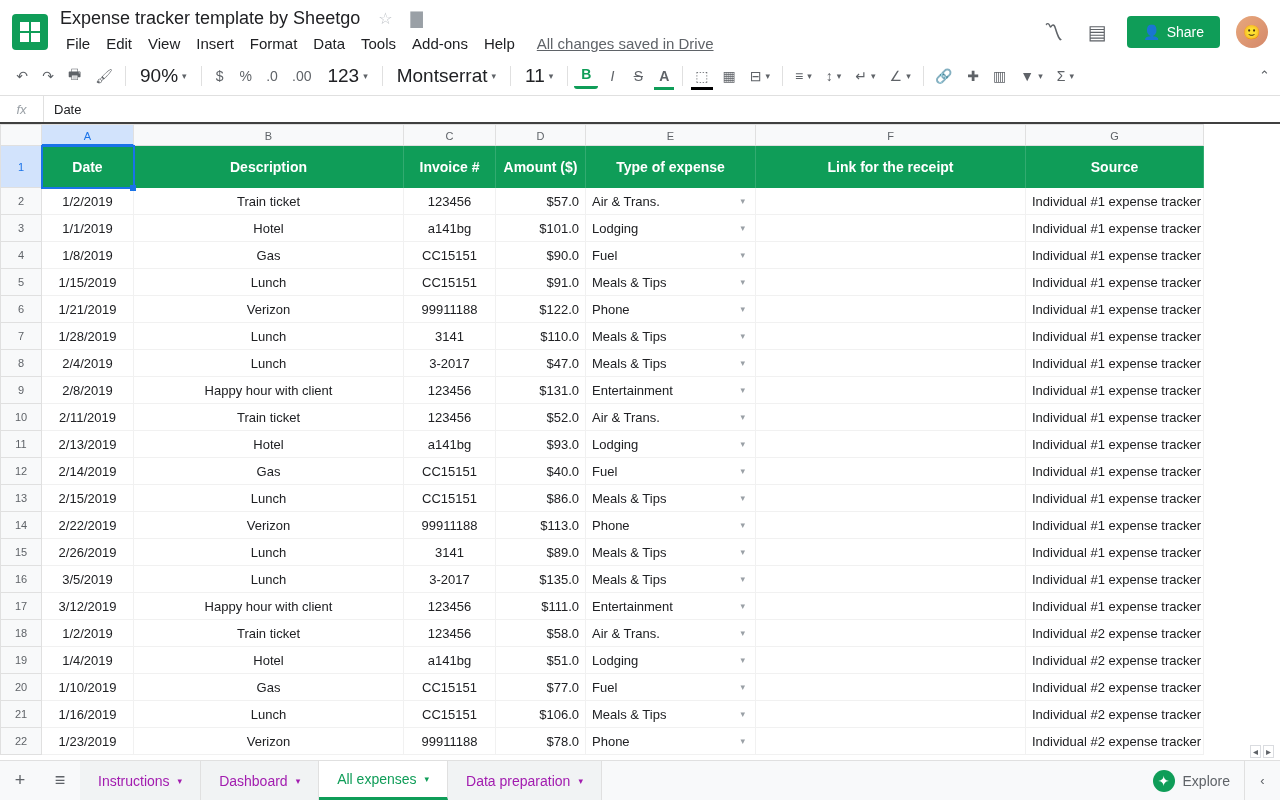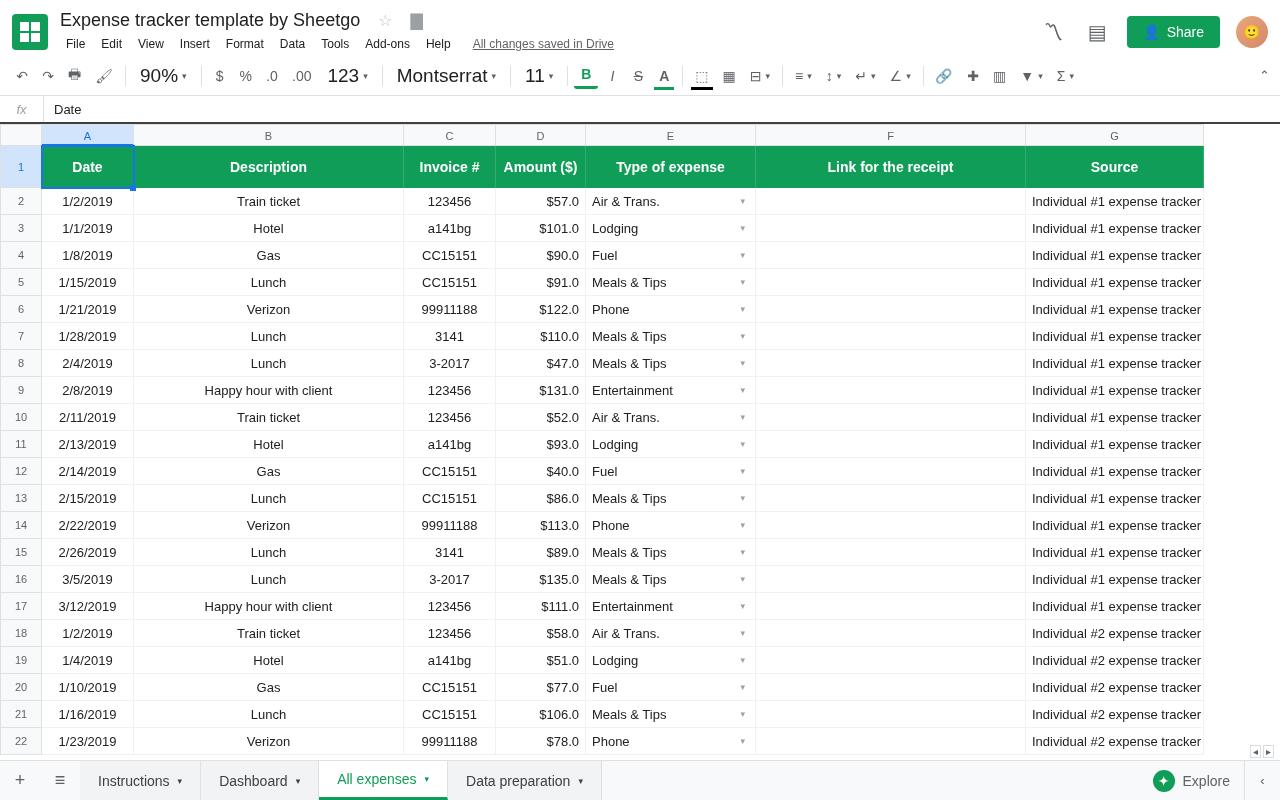--- a/index.html
+++ b/index.html
@@ -7,21 +7,21 @@
   .titlebar { display: flex; align-items: center; padding: 8px 12px 0 12px; height: 56px; }
   .logo { width: 36px; height: 36px; background: #0f9d58; border-radius: 4px; display: flex; align-items: center; justify-content: center; margin-right: 12px; }
   .logo-inner { width: 20px; height: 20px; background: #fff; position: relative; }
   .logo-inner::before, .logo-inner::after { content: ""; position: absolute; background: #0f9d58; }
   .logo-inner::before { left: 0; right: 0; top: 9px; height: 2px; }
   .logo-inner::after { top: 0; bottom: 0; left: 9px; width: 2px; }
   .title-area { flex: 1; }
   .doc-title { font-size: 18px; color: #202124; display: flex; align-items: center; gap: 18px; }
   .doc-title .star { color: #bdc1c6; font-size: 16px; }
   .doc-title .folder { color: #9aa0a6; font-size: 16px; }
-  .menubar { display: flex; gap: 4px; font-size: 12px; color: #202124; margin-top: 2px; align-items: center; }
+  .menubar { display: flex; gap: 4px; font-size: 15px; color: #202124; margin-top: 2px; align-items: center; }
   .menubar span { padding: 4px 6px; cursor: pointer; border-radius: 3px; }
   .menubar .saved { color: #5f6368; text-decoration: underline; margin-left: 6px; }
   .title-right { display: flex; align-items: center; gap: 16px; }
   .icon-btn { color: #5f6368; font-size: 20px; cursor: pointer; width: 28px; height: 28px; display: flex; align-items: center; justify-content: center; }
   .share-btn { background: #0f9d58; color: #fff; border-radius: 4px; padding: 8px 16px; display: flex; align-items: center; gap: 6px; font-size: 14px; font-weight: 500; cursor: pointer; }
   .avatar { width: 32px; height: 32px; border-radius: 50%; background: linear-gradient(135deg,#e8a87c,#d4886a); display:flex;align-items:center;justify-content:center;color:#fff;font-size:14px; }
   .toolbar { display: flex; align-items: center; padding: 6px 10px; border-bottom: 1px solid #e0e0e0; gap: 2px; height: 40px; }
   .tb-item { padding: 4px 6px; color: #5f6368; cursor: pointer; border-radius: 3px; min-width: 24px; text-align: center; font-size: 14px; display: flex; align-items: center; justify-content: center; }
   .tb-sep { width: 1px; height: 20px; background: #e0e0e0; margin: 0 4px; }
   .tb-text { font-size: 19px; color: #202124; padding: 4px 8px; }
@@ -48,21 +48,21 @@
   .type-cell { display: flex; align-items: center; justify-content: space-between; padding: 0 10px 0 6px; }
   .type-cell .dd { color: #9aa0a6; font-size: 9px; }
   .selected-cell { outline: 2px solid #1a73e8; outline-offset: -1px; position: relative; }
   .selected-cell::after { content:""; position:absolute; right:-3px; bottom:-3px; width:6px; height:6px; background:#1a73e8; }
   .row-head.sel { background:#d2e3fc; color:#1a73e8; }
   .col-head.sel { background:#d2e3fc; color:#1a73e8; border-bottom:2px solid #1a73e8;}
   .hscroll { position:absolute; right:6px; bottom:42px; display:flex; gap:2px; font-size:10px; color:#5f6368; }
   .hscroll span{border:1px solid #dadce0; padding:0 2px; cursor:pointer;}
   .tabs { position: absolute; bottom: 0; left: 0; right: 0; height: 40px; border-top: 1px solid #e0e0e0; display: flex; align-items: stretch; background: #f8f9fa; }
   .tab-ctrl { width: 40px; display:flex; align-items:center; justify-content:center; color:#5f6368; cursor:pointer; font-size:18px; }
-  .tab { display:flex; align-items:center; padding: 0 18px; gap:8px; color:#404040; font-size:14px; cursor:pointer; border-right:1px solid #e0e0e0; background:#f1f3f4; }
+  .tab { display:flex; align-items:center; padding: 0 18px; gap:8px; color:#a21caf; font-size:14px; cursor:pointer; border-right:1px solid #e0e0e0; background:#f1f3f4; }
   .tab.active { background:#fff; color:#0f9d58; font-weight:500; border-bottom: 3px solid #0f9d58; }
   .tab .dd { font-size:9px; }
   .explore { margin-left:auto; display:flex; align-items:center; gap:8px; padding:0 14px; color:#5f6368; font-size:14px; cursor:pointer; }
   .explore .ex-icon { width:22px;height:22px;background:#0f9d58;border-radius:50%;display:flex;align-items:center;justify-content:center;color:#fff;font-size:14px; }
   .side-collapse { width:36px; display:flex;align-items:center;justify-content:center;border-left:1px solid #e0e0e0; color:#5f6368; cursor:pointer;}
 </style>
 </head>
 <body>
 
 <div class="titlebar">

